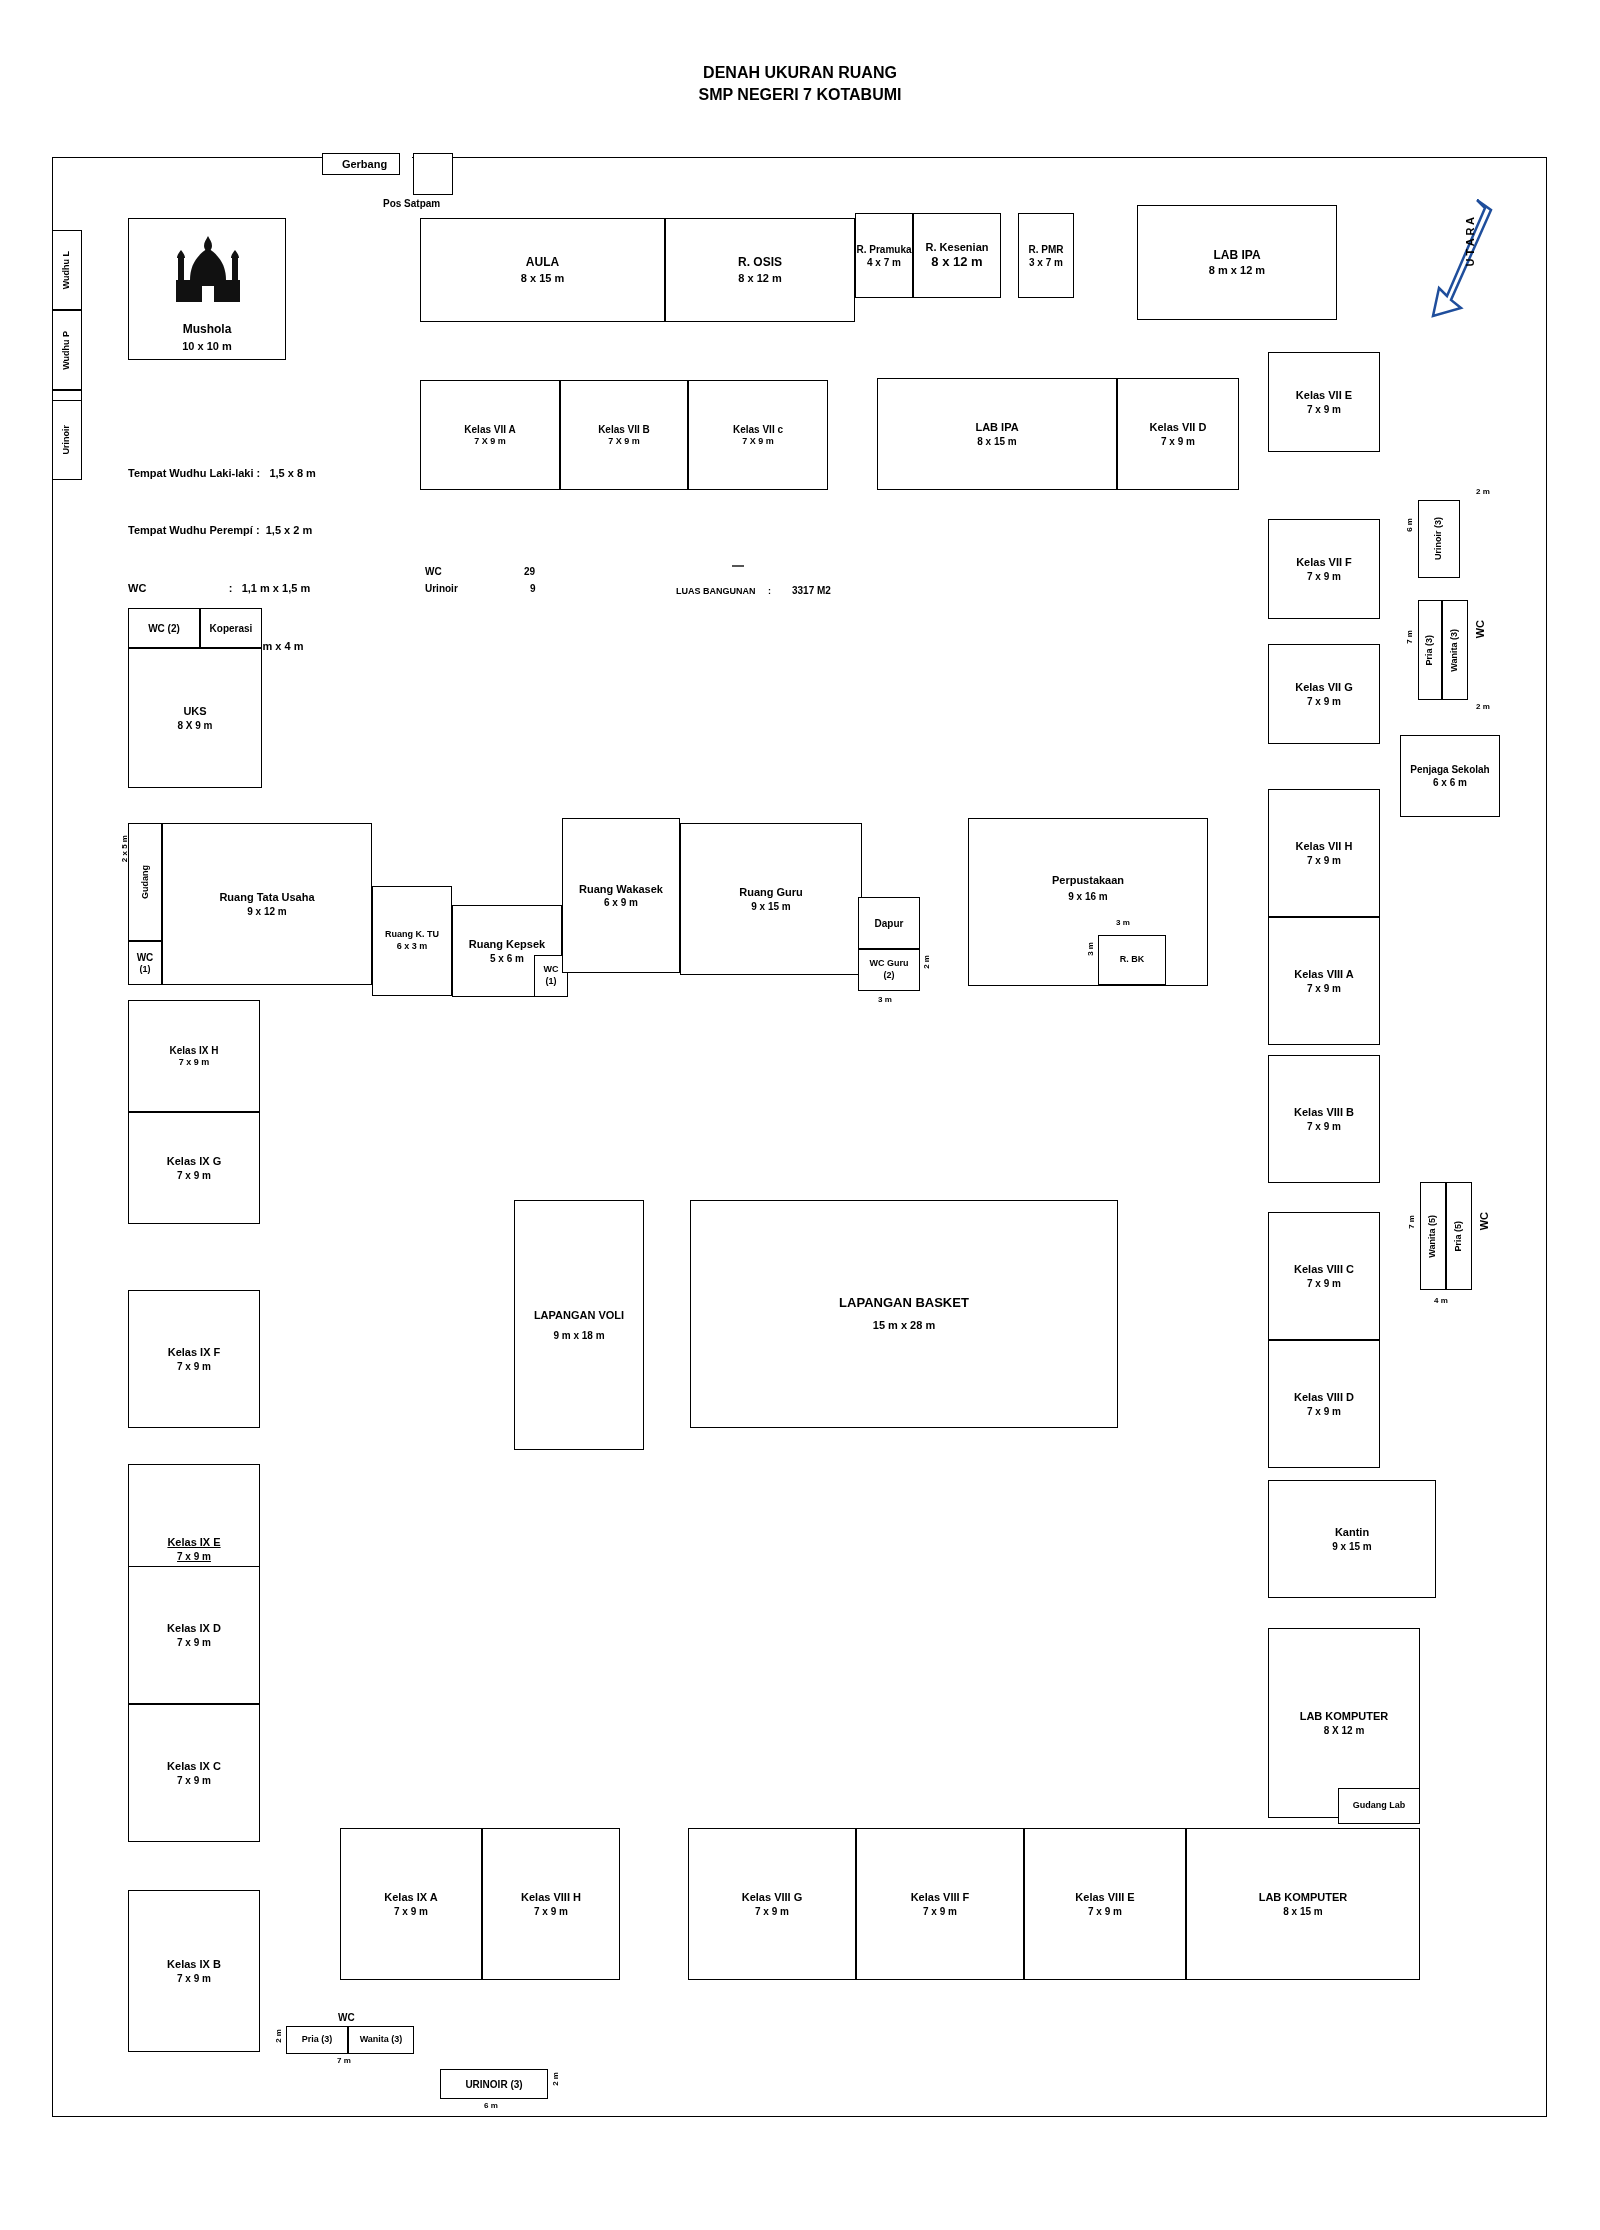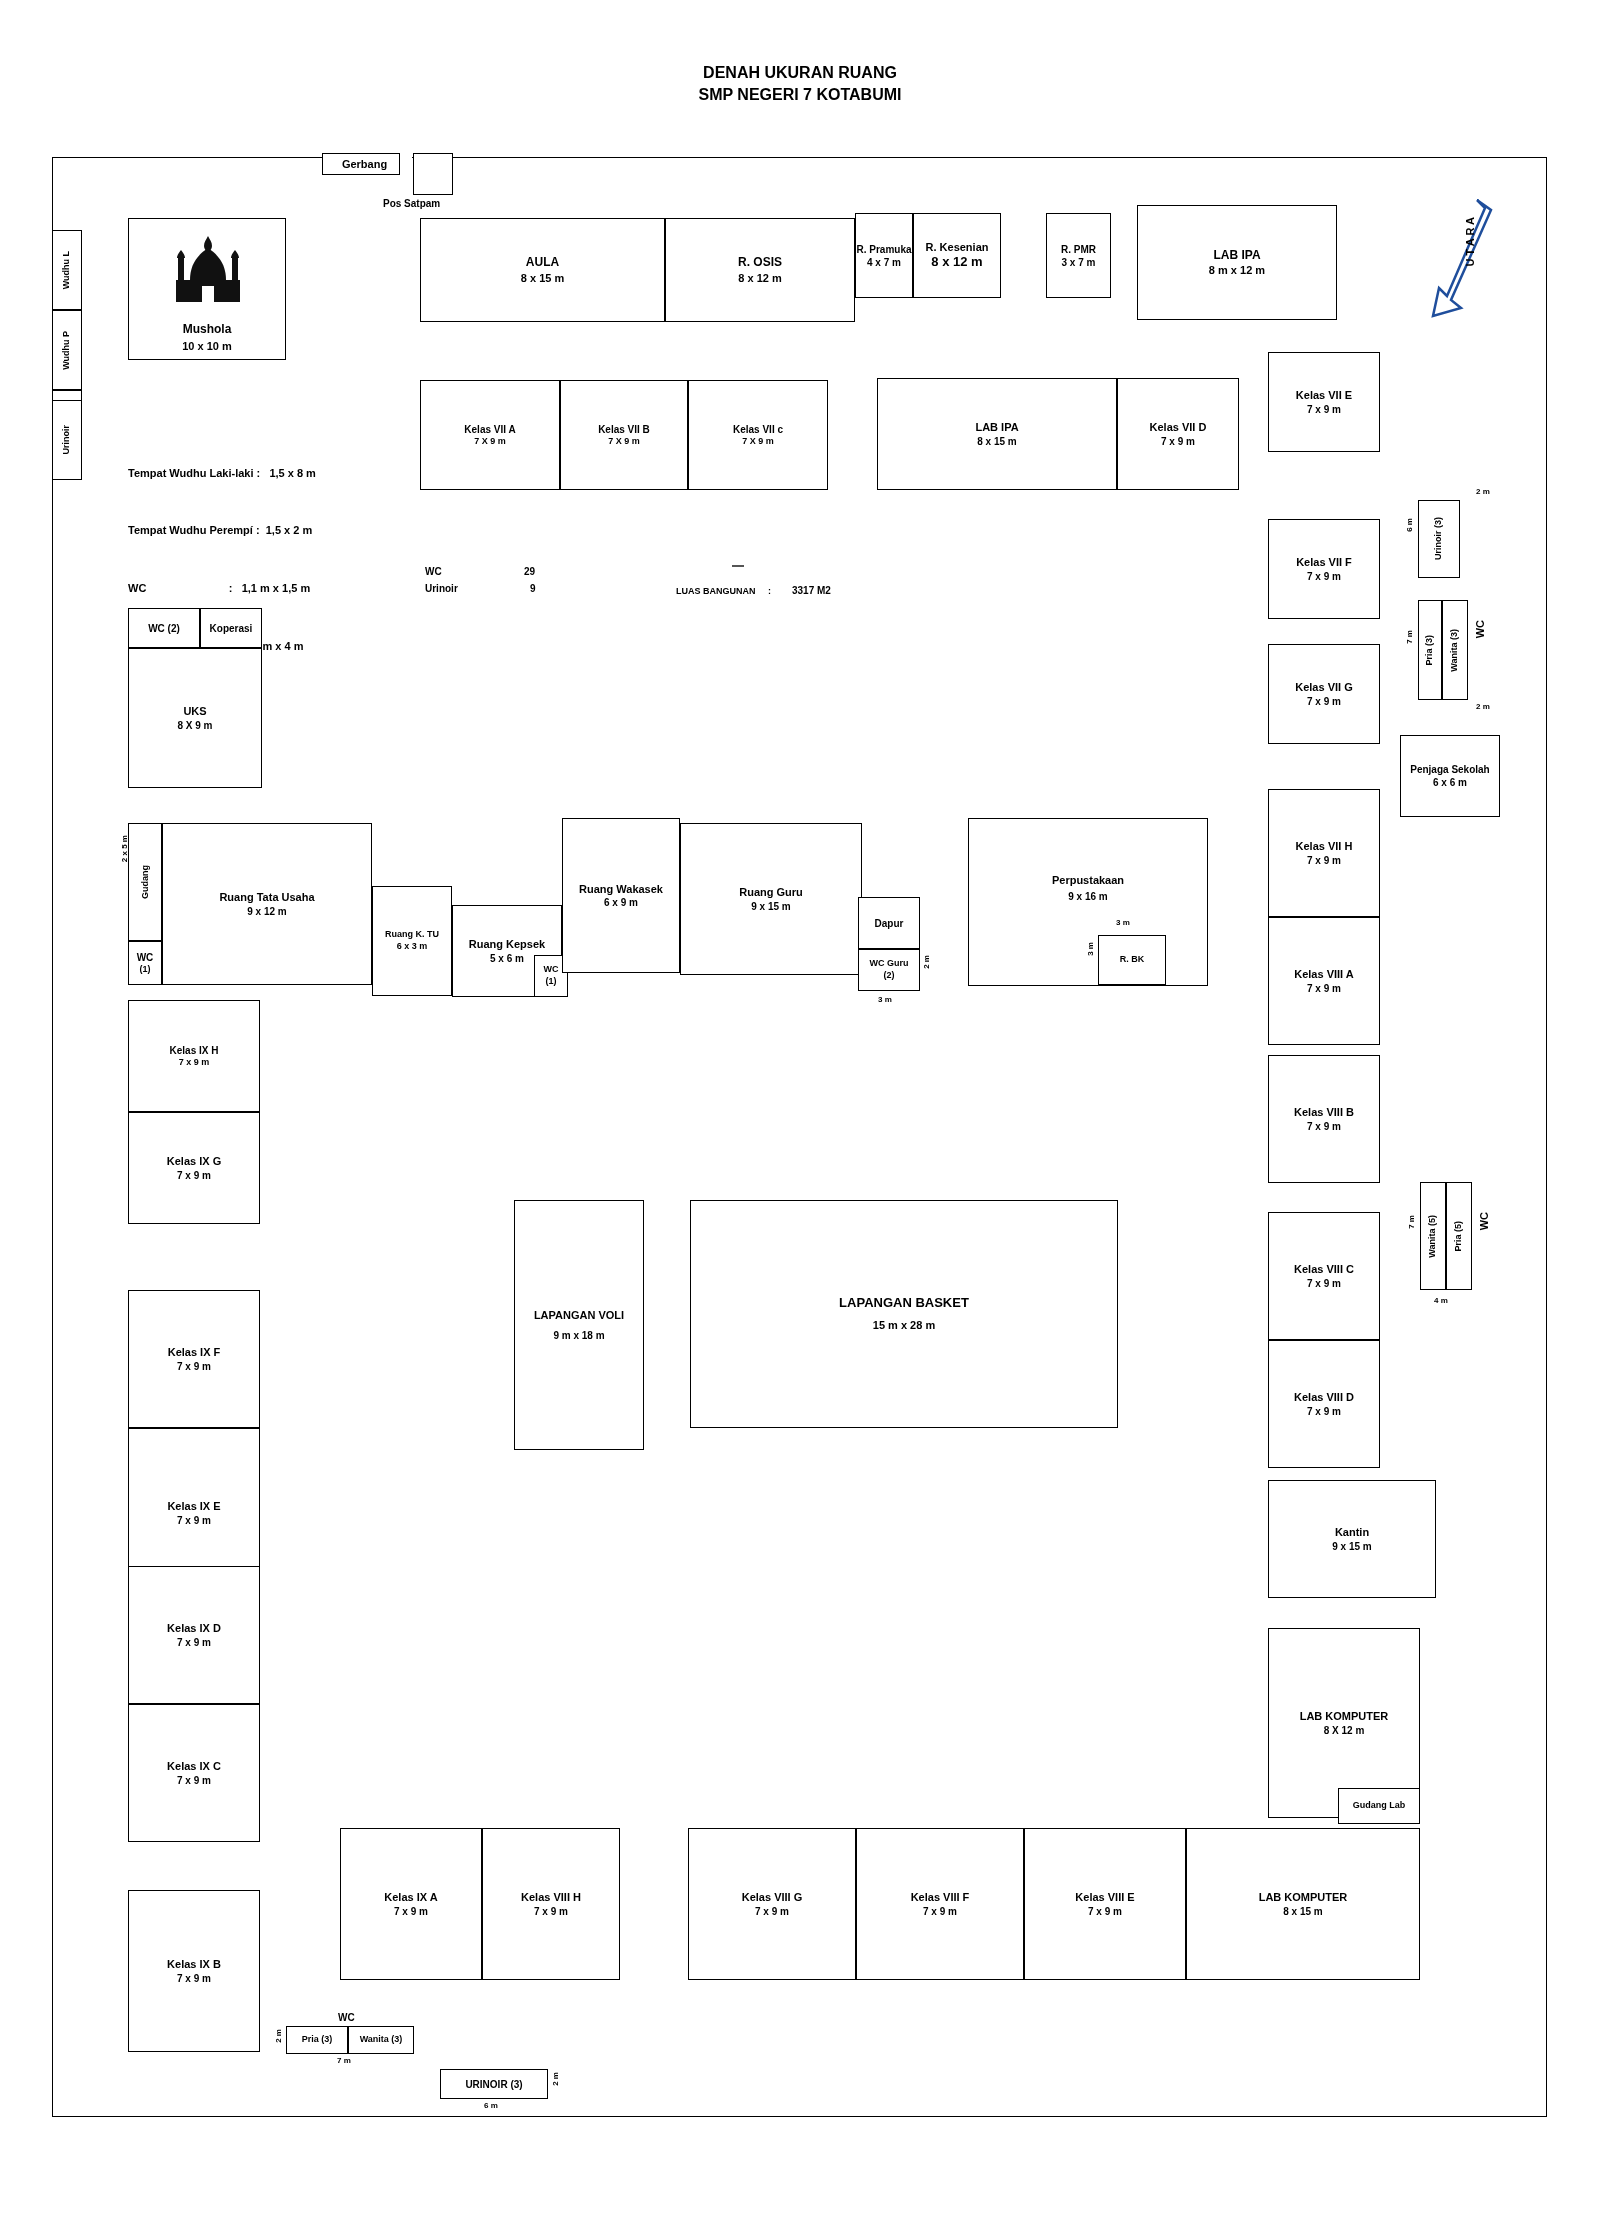--- a/index.html
+++ b/index.html
@@ -97,21 +97,21 @@
     <span class="d f11">8 x 12 m</span>
   </div>
   <div class="room f10" style="left:855px;top:213px;width:58px;height:85px;">
     <span class="n">R. Pramuka</span>
     <span class="d f10">4 x 7 m</span>
   </div>
   <div class="room f11" style="left:913px;top:213px;width:88px;height:85px;">
     <span class="n">R. Kesenian</span>
     <span class="d f13">8 x 12 m</span>
   </div>
-  <div class="room f10" style="left:1046px;top:213px;width:65px;height:85px;">
+  <div class="room f10" style="left:1018px;top:213px;width:56px;height:85px;">
     <span class="n">R. PMR</span>
     <span class="d f10">3 x 7 m</span>
   </div>
   <div class="room f12" style="left:1137px;top:205px;width:200px;height:115px;">
     <span class="n">LAB IPA</span>
     <span class="d f11">8 m x 12 m</span>
   </div>
 
   <div class="room f10" style="left:420px;top:380px;width:140px;height:110px;">
     <span class="n">Kelas VII A</span>
@@ -277,21 +277,21 @@
     <span class="d f9">7 x 9 m</span>
   </div>
   <div class="room f11" style="left:128px;top:1112px;width:132px;height:112px;">
     <span class="n">Kelas IX G</span>
     <span class="d f10">7 x 9 m</span>
   </div>
   <div class="room f11" style="left:128px;top:1290px;width:132px;height:138px;">
     <span class="n">Kelas IX F</span>
     <span class="d f10">7 x 9 m</span>
   </div>
-  <div class="room f11" style="left:128px;top:1428px;width:132px;height:170px;">
+  <div class="room f11" style="left:128px;top:1464px;width:132px;height:170px;text-decoration:underline;">
     <span class="n">Kelas IX E</span>
     <span class="d f10">7 x 9 m</span>
   </div>
   <div class="room f11" style="left:128px;top:1566px;width:132px;height:138px;">
     <span class="n">Kelas IX D</span>
     <span class="d f10">7 x 9 m</span>
   </div>
   <div class="room f11" style="left:128px;top:1704px;width:132px;height:138px;">
     <span class="n">Kelas IX C</span>
     <span class="d f10">7 x 9 m</span>

